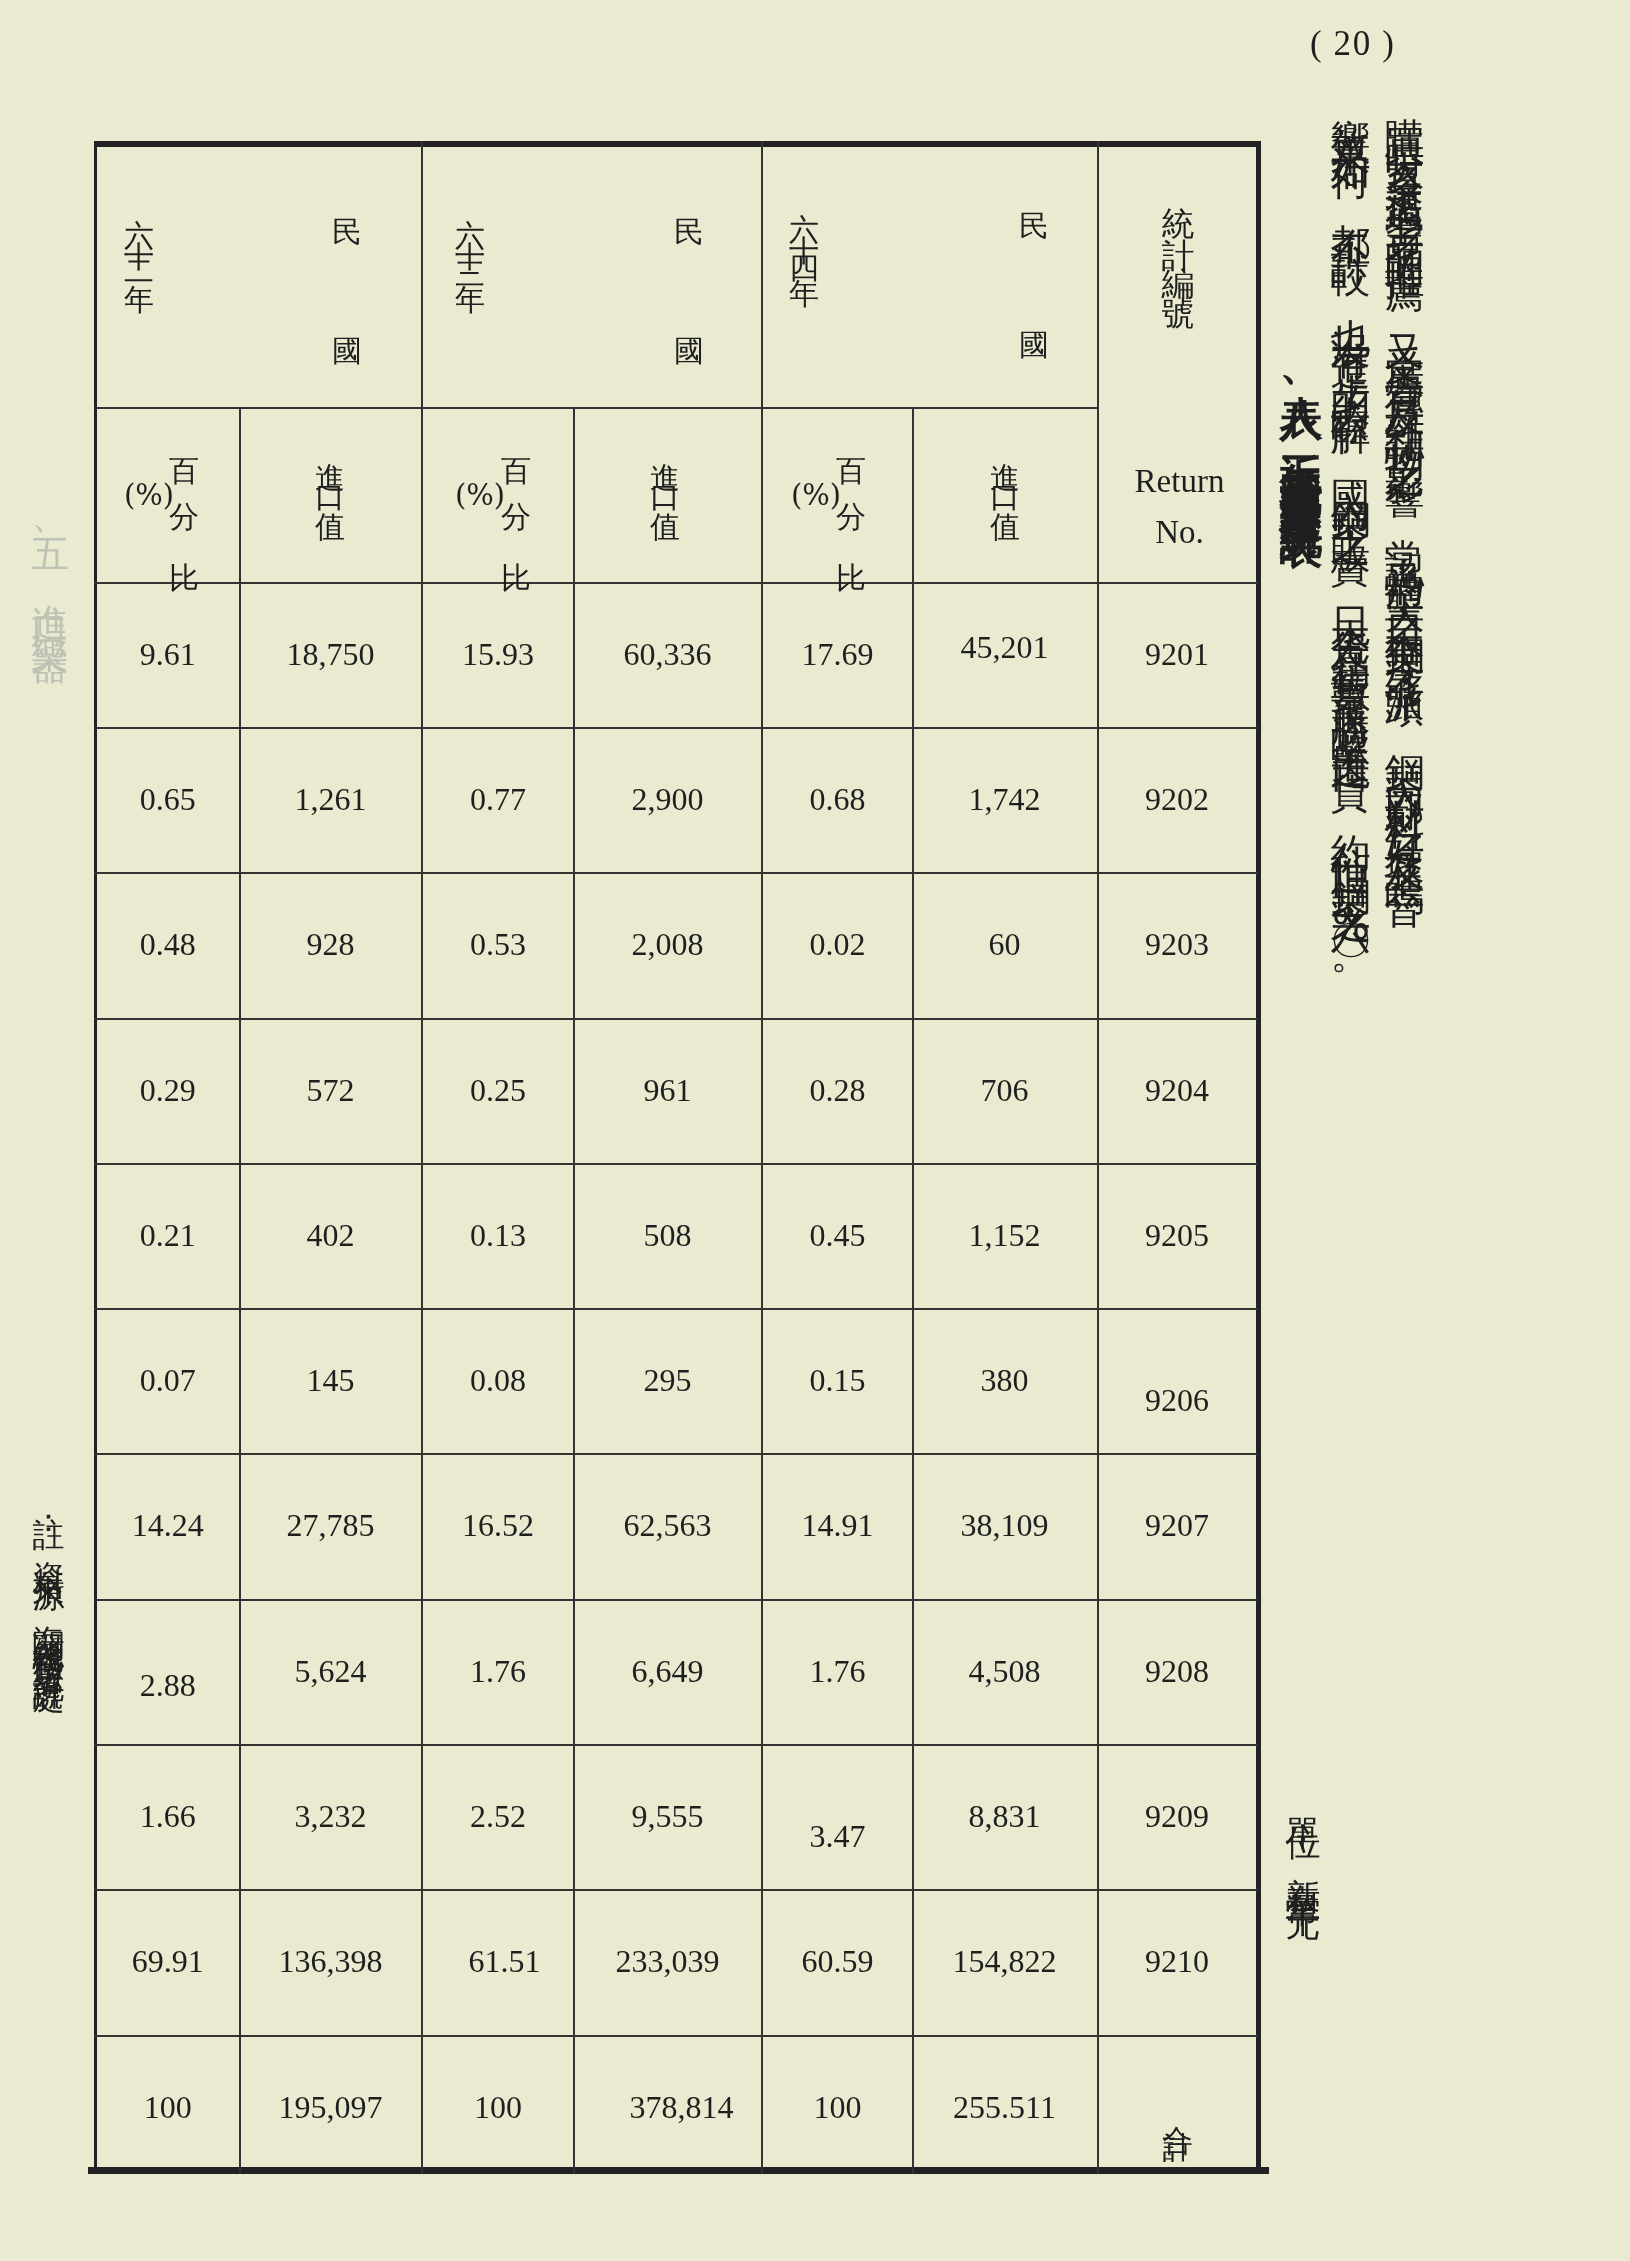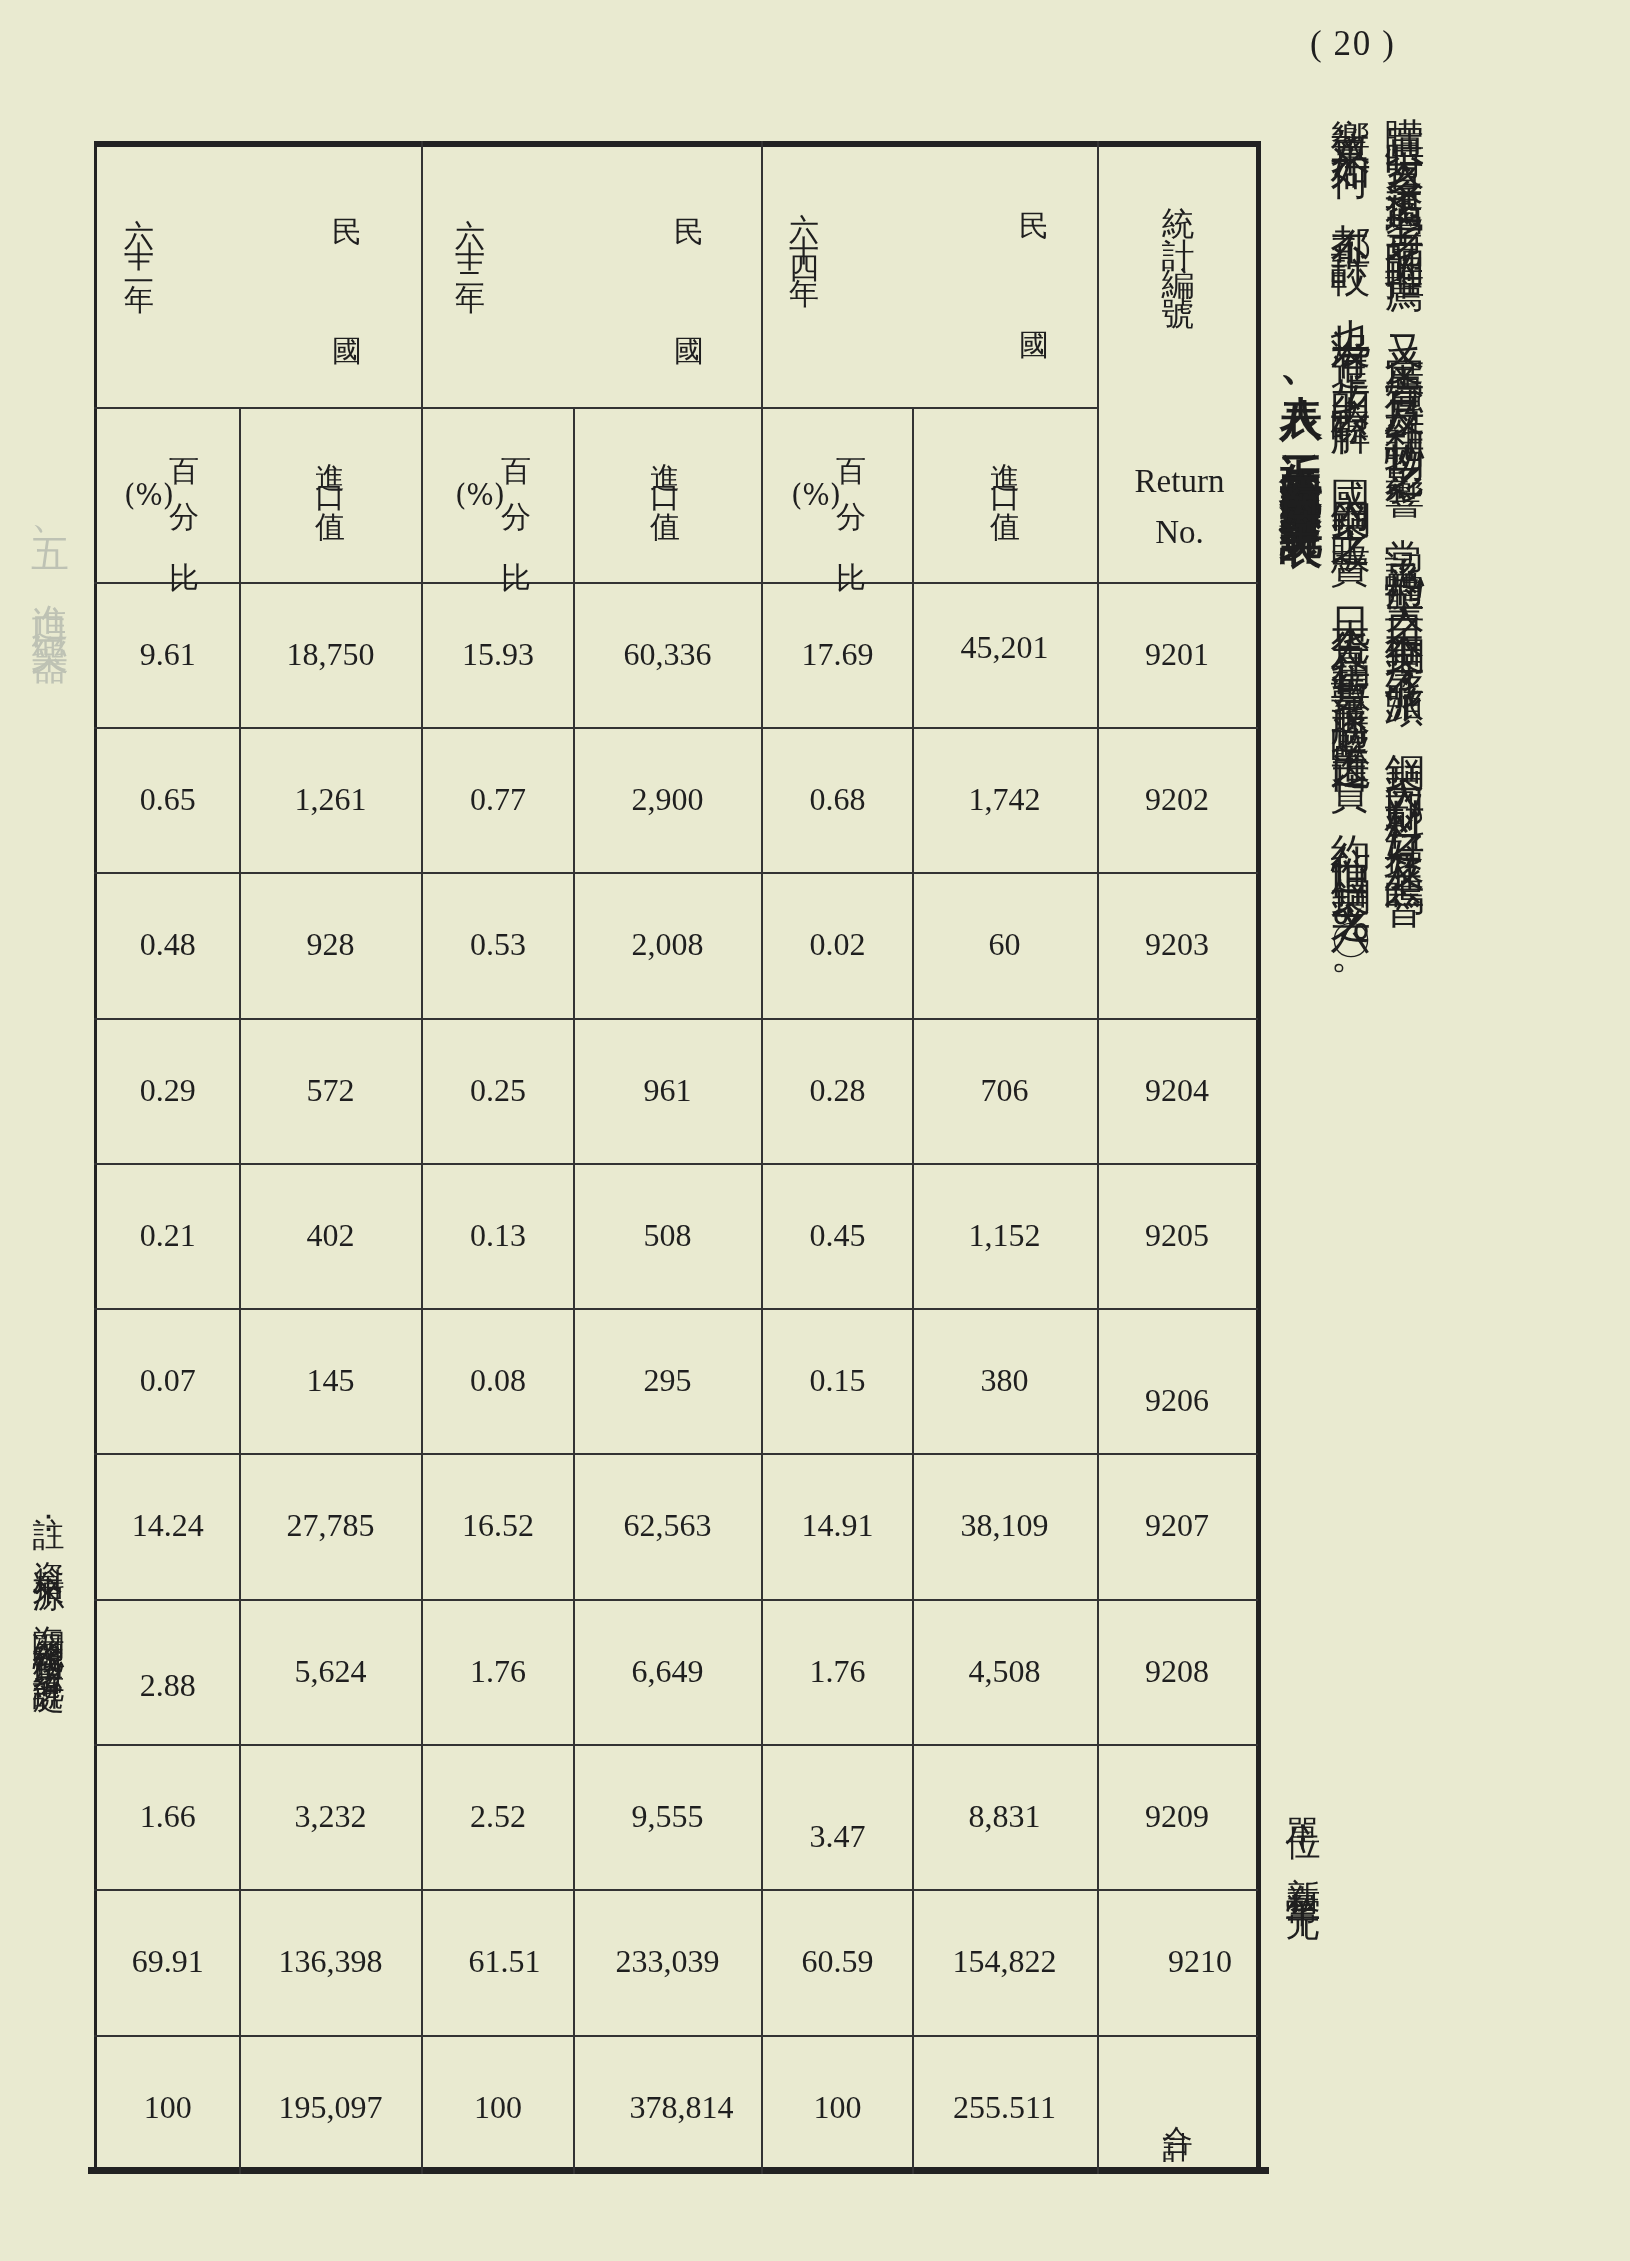--- a/index.html
+++ b/index.html
@@ -186,21 +186,21 @@
       <div class="cell" style="left: 480px; width: 187px; top: 1603px; height: 145px;">9,555</div>
       <div class="cell" style="left: 669px; width: 149px; top: 1603px; height: 185px;">3.47</div>
       <div class="cell" style="left: 819px; width: 183px; top: 1603px; height: 145px;">8,831</div>
       <div class="cell" style="left: 1004px; width: 158px; top: 1603px; height: 145px;">9209</div>
       <div class="cell" style="left: 3.2px; width: 141px; top: 1748px; height: 145px;">69.91</div>
       <div class="cell" style="left: 146px; width: 181px; top: 1748px; height: 145px;">136,398</div>
       <div class="cell" style="left: 329px; width: 163px; top: 1748px; height: 145px;">61.51</div>
       <div class="cell" style="left: 480px; width: 187px; top: 1748px; height: 145px;">233,039</div>
       <div class="cell" style="left: 669px; width: 149px; top: 1748px; height: 145px;">60.59</div>
       <div class="cell" style="left: 819px; width: 183px; top: 1748px; height: 145px;">154,822</div>
-      <div class="cell" style="left: 1004px; width: 158px; top: 1748px; height: 145px; padding-left: 23px;">9210</div>
+      <div class="cell" style="left: 1004px; width: 158px; top: 1748px; height: 145px;">9210</div>
       <div class="cell" style="left: 3.2px; width: 141px; top: 1894px; height: 145px;">100</div>
       <div class="cell" style="left: 146px; width: 181px; top: 1894px; height: 145px;">195,097</div>
       <div class="cell" style="left: 329px; width: 150px; top: 1894px; height: 145px;">100</div>
       <div class="cell" style="left: 494px; width: 187px; top: 1894px; height: 145px;">378,814</div>
       <div class="cell" style="left: 669px; width: 149px; top: 1894px; height: 145px;">100</div>
       <div class="cell" style="left: 819px; width: 183px; top: 1894px; height: 145px;">255.511</div>
       <div class="cell" style="left: 1004px; width: 158px; top: 1894px; height: 145px; writing-mode: vertical-rl; text-orientation: upright; font-family: &quot;DejaVu Sans&quot;, sans-serif; font-size: 30px; letter-spacing: 6.4px;">合計</div>
     </div>
 </div>
 

